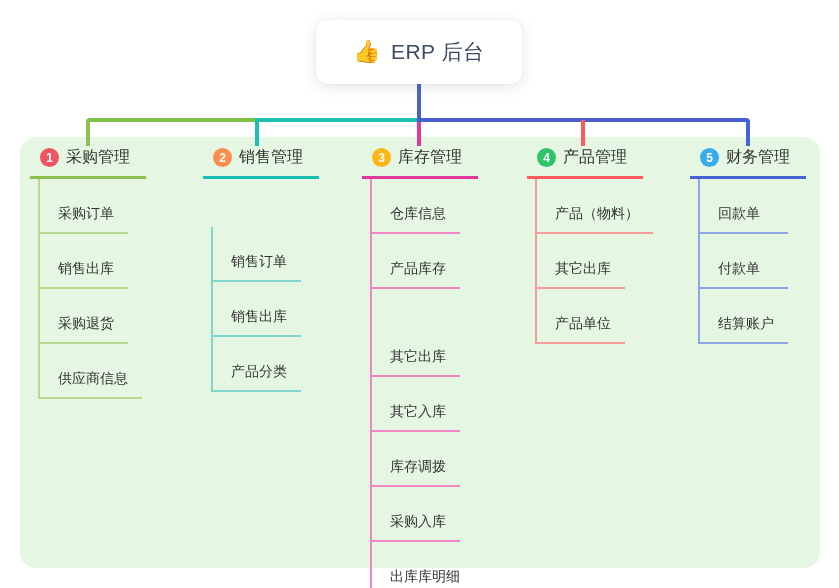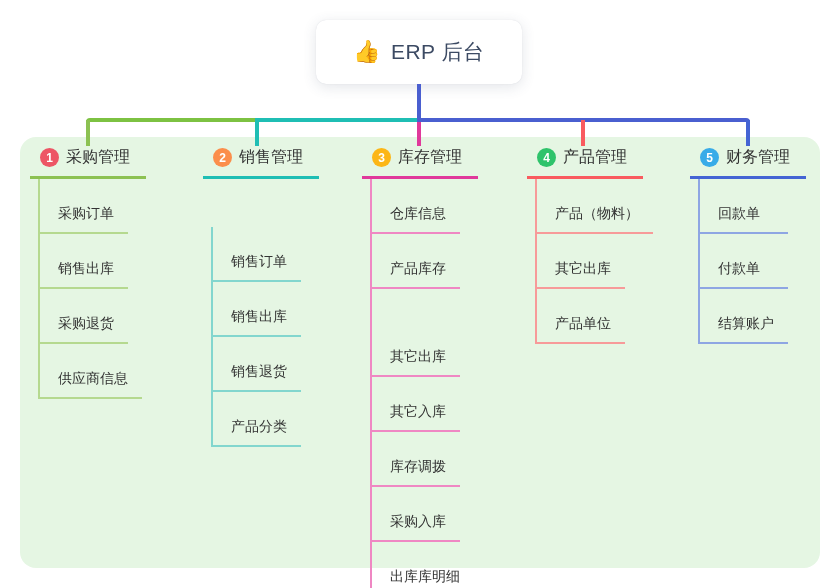--- a/index.html
+++ b/index.html
@@ -119,23 +119,20 @@
       <span class="branch-label">销售管理</span>
     </div>
     <ul class="children" style="border-left-color: rgb(130, 214, 206);">
       <li style="border-bottom-color: rgb(130, 214, 206); margin-top: 48px;">
           <span>销售订单</span>
         </li>
       <li style="border-bottom-color: rgb(130, 214, 206);">
           <span>销售出库</span>
         </li>
       <li style="border-bottom-color: rgb(130, 214, 206);">
-          <span>销售退货</span>
-        </li>
-      <li style="border-bottom-color: rgb(130, 214, 206);">
           <span>产品分类</span>
         </li>
     </ul>
   </div>
 
   <div class="branch b3">
     <div class="branch-header" style="border-bottom-color: rgb(224, 57, 155);">
       <span class="badge" style="background: rgb(252, 182, 22);">3</span>
       <span class="branch-label">库存管理</span>
     </div>

